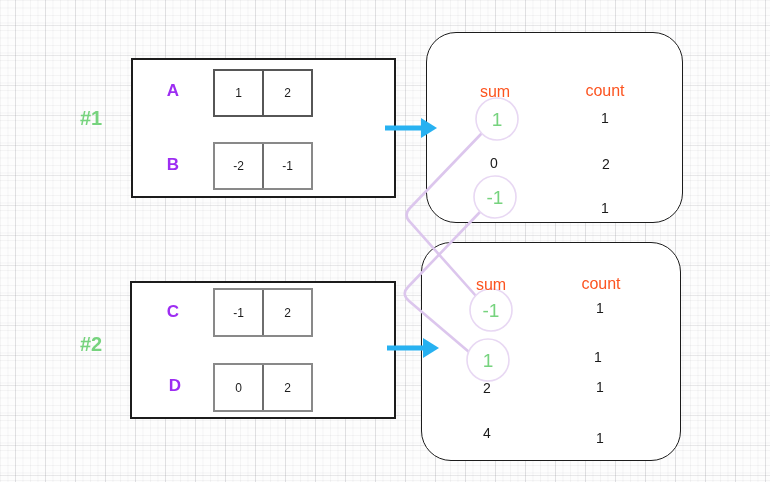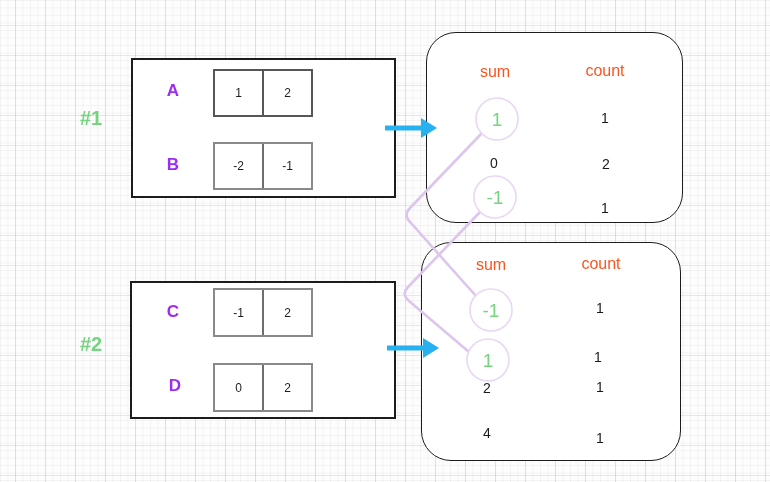--- a/index.html
+++ b/index.html
@@ -28,21 +28,21 @@
   .rbox{border:1.6px solid var(--box_border);background:#fff;border-radius:30px;}
   .tag{color:var(--green);font-size:20px;font-weight:600;text-align:center;}
   .letter{color:var(--purple);font-size:17px;font-weight:600;text-align:center;}
   .cells{display:flex;background:#fff;}
   .cells.dark{border:2px solid #565656;}
   .cells.dark .cell:first-child{border-right:2px solid #565656;}
   .cells.gray{border:2px solid #898989;}
   .cells.gray .cell:first-child{border-right:2px solid #6e6e6e;}
   .cell{flex:1;display:flex;align-items:center;justify-content:center;
         font-size:12px;font-weight:500;color:#1c1c1c;}
-  .hdr{color:var(--orange);font-size:16px;font-weight:500;text-align:center;}
+  .hdr{color:var(--orange);font-size:16px;font-weight:500;text-align:center;margin-top:20px;}
   .num{font-size:14px;font-weight:500;color:#1a1a1a;text-align:center;}
   .gnum{color:var(--green);font-size:19px;font-weight:500;text-align:center;}
   .overlay{position:absolute;left:0;top:0;pointer-events:none;}
   .lav{fill:none;stroke:var(--lavender);stroke-width:2.6;stroke-linecap:round;}
   .ring{fill:#ffffff;stroke:var(--ring);stroke-width:1.6;}
   .arrow-shaft{stroke:var(--blue);stroke-width:5;stroke-linecap:butt;}
   .arrow-head{fill:var(--blue);}
   .txt{line-height:1;display:flex;align-items:center;justify-content:center;}
 </style>
 </head>

